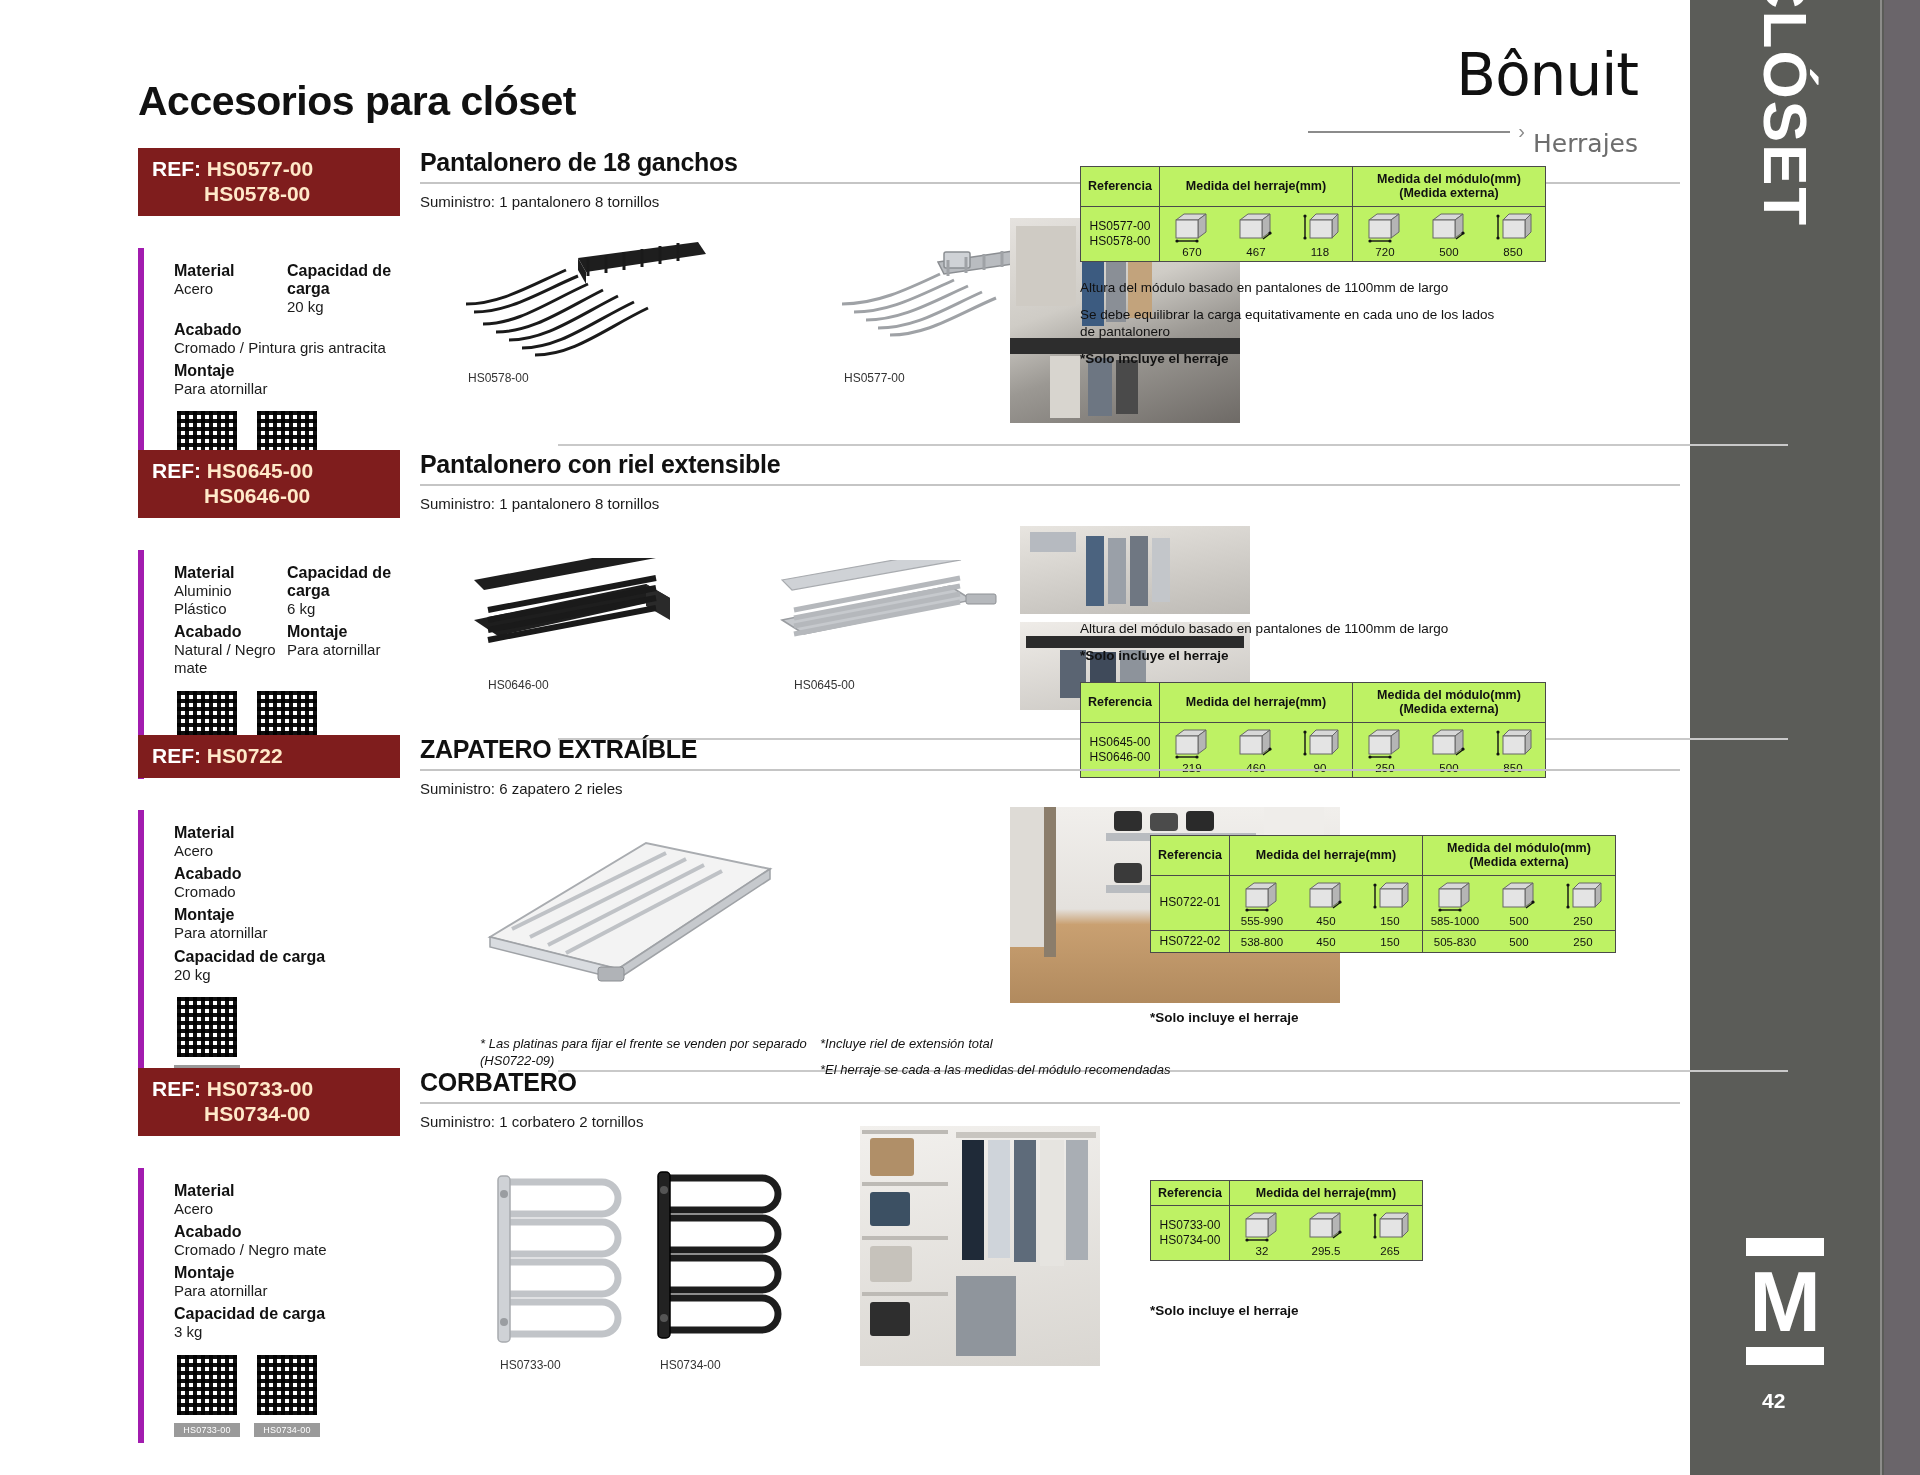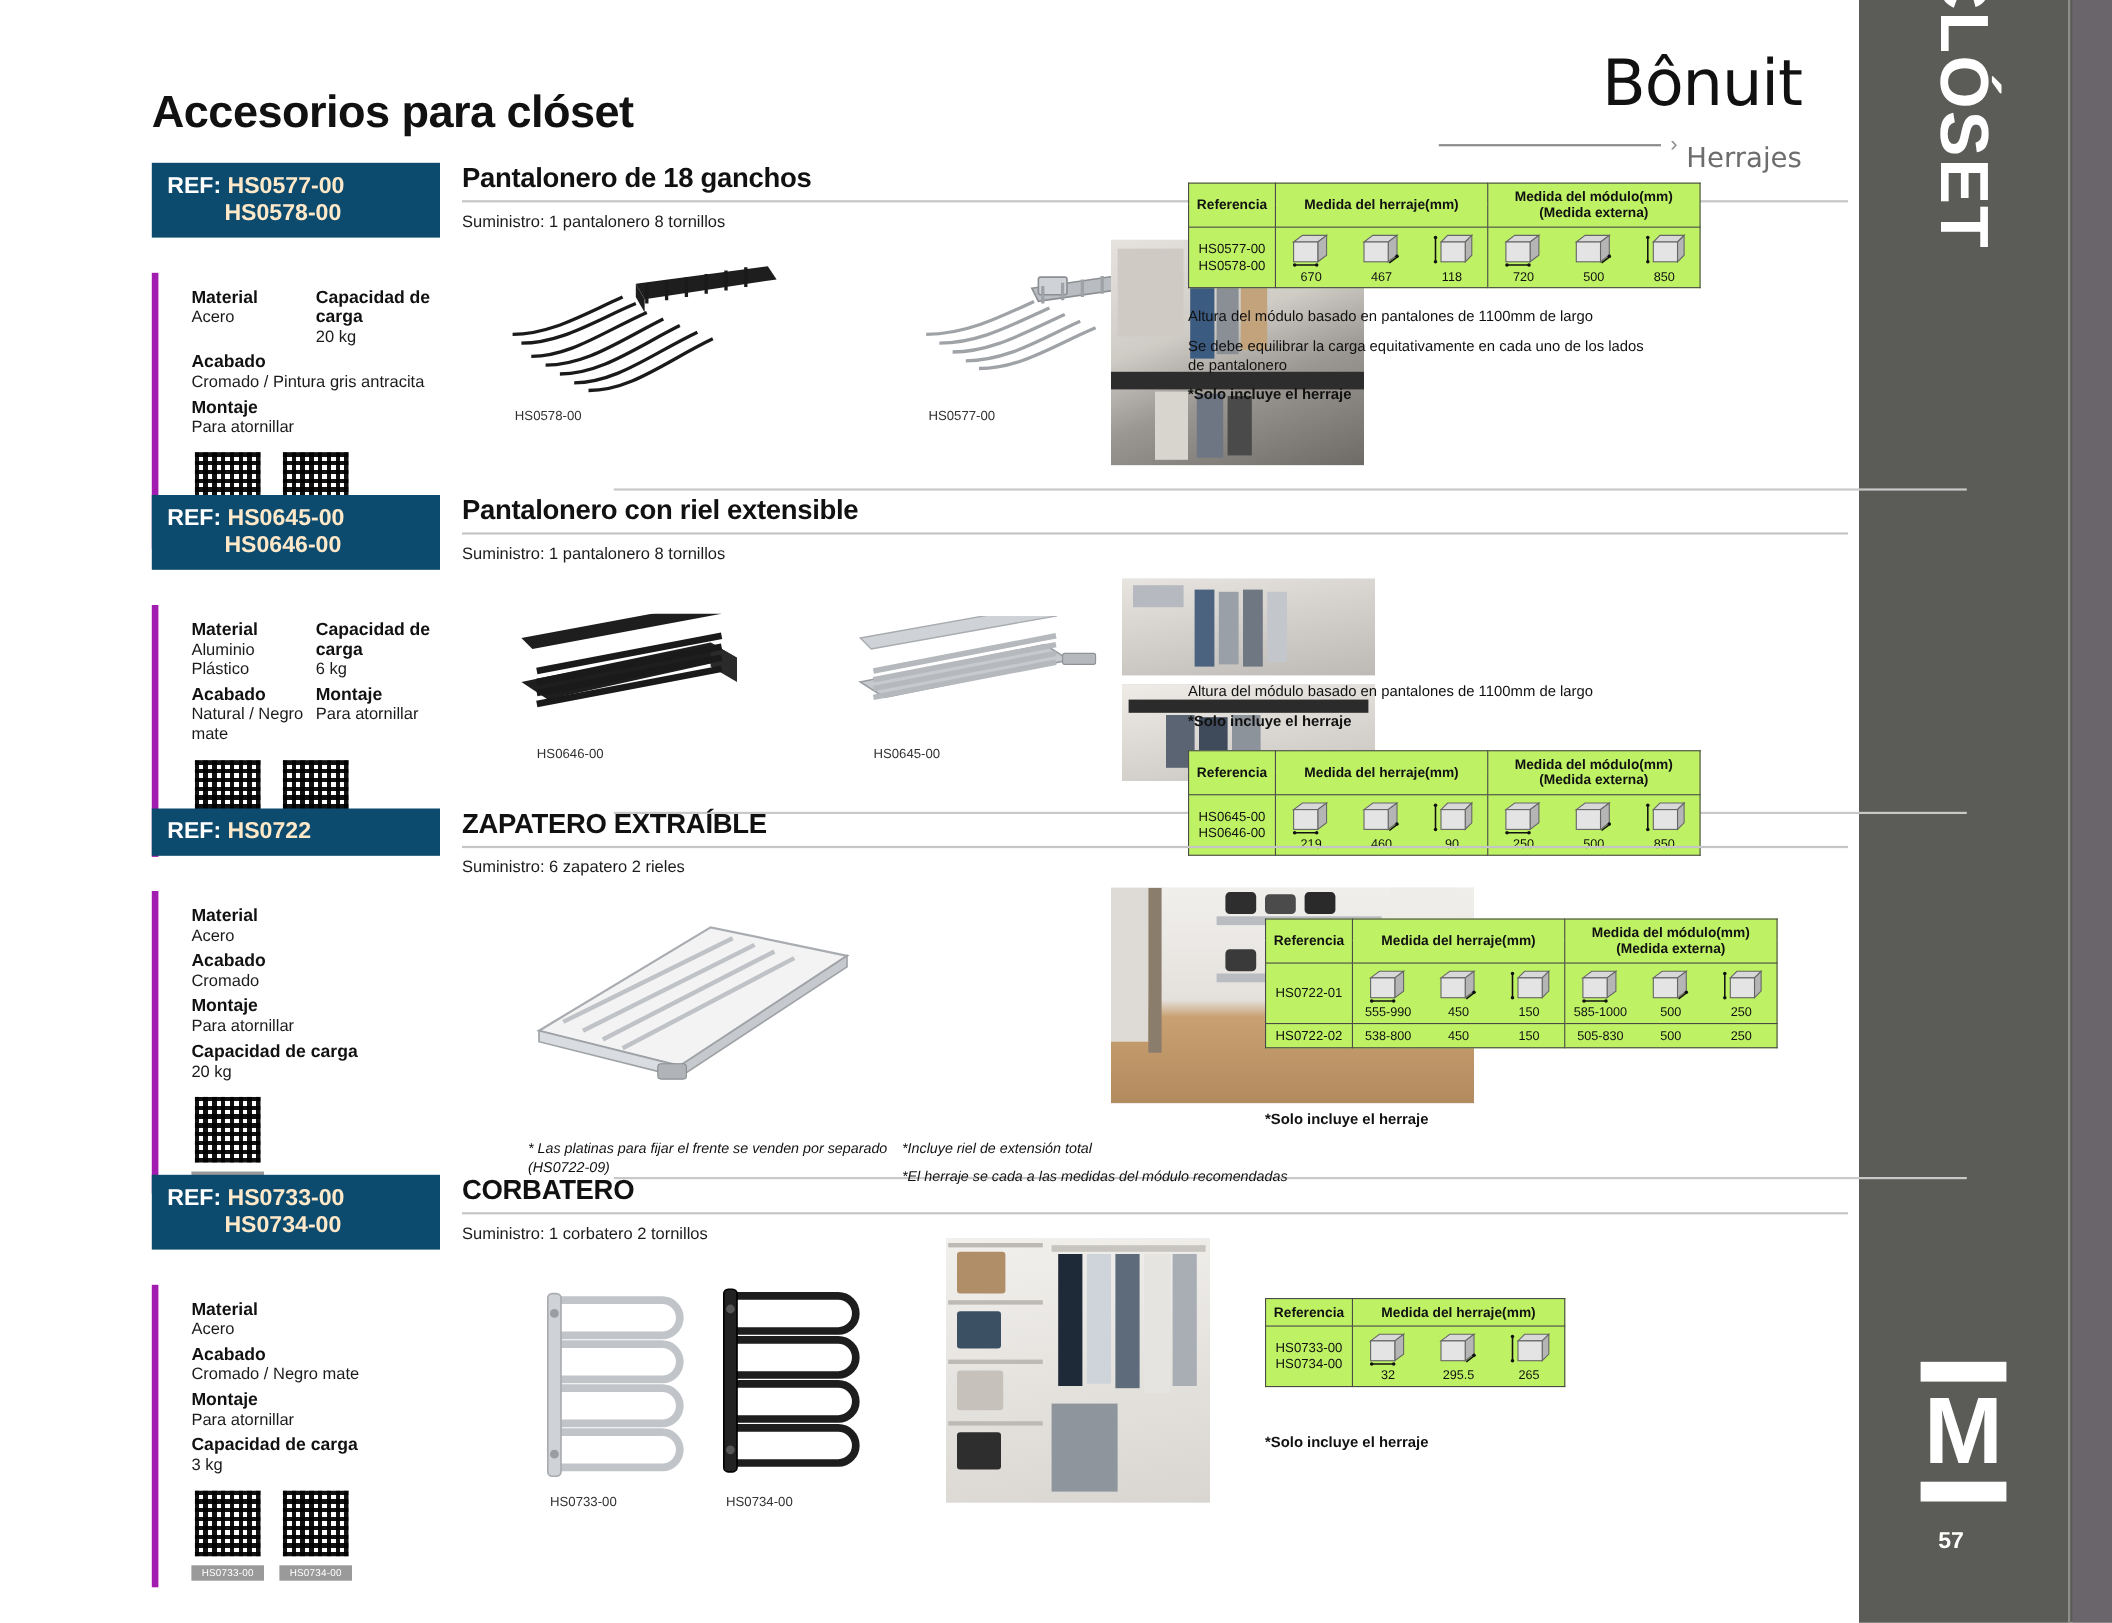--- a/index.html
+++ b/index.html
@@ -65,21 +65,21 @@
   .brand-rule { flex: 1; height: 2px; background: #8b8b8b; }
   .brand-chev { color: #8b8b8b; font-size: 20px; }
   .brand-tag { font-size: 25px; color: #6d6d6d; font-family: "DejaVu Sans", sans-serif; margin-top: 24px; }
 
   
   .section { position: absolute; left: 138px; width: 1540px; }
   .sec-divider { position: absolute; left: 420px; height: 2px; background: #c9c9c9; width: 1230px; }
 
   .left-col { position: absolute; left: 0; width: 262px; }
   .ref-head {
-    background: #0c4a6e; color: #fff; padding: 9px 0 9px 14px;
+    background: #7f1d1d; color: #fff; padding: 9px 0 9px 14px;
     font-size: 21px; font-weight: bold; line-height: 1.18;
   }
   .ref-head .lbl { color: #ffffff; }
   .ref-head .val { color: #ffe9c9; font-weight: bold; }
   .ref-head .val2 { color:#ffe9c9; display:block; padding-left: 52px; }
   .left-body { border-left: 6px solid #a21caf; padding: 9px 0 6px 30px; margin-top: 32px; }
   .spec-grid { display: flex; }
   .spec-col { flex: 1; }
   .spec-h { font-size: 16px; font-weight: bold; color: #111; margin-top: 5px; }
   .spec-v { font-size: 15px; color: #1b1b1b; line-height: 1.22; }
@@ -145,21 +145,21 @@
   </div>
 
   <div class="rail">
     <div class="rail-inner">
       <div class="rail-title">CLÓSET</div>
       <div class="rail-logo">
         <div class="bar"></div>
         <div class="m">M</div>
         <div class="bar"></div>
       </div>
-      <div class="rail-page">57</div>
+      <div class="rail-page">42</div>
     </div>
     <div class="rail-outer"></div>
   </div>
 
   <div class="section" style="top:148px;">
     <div class="sec-divider" style="top:296px;"></div>
 
     <div class="left-col">
       <div class="ref-head">
         <span class="lbl">REF:</span>

